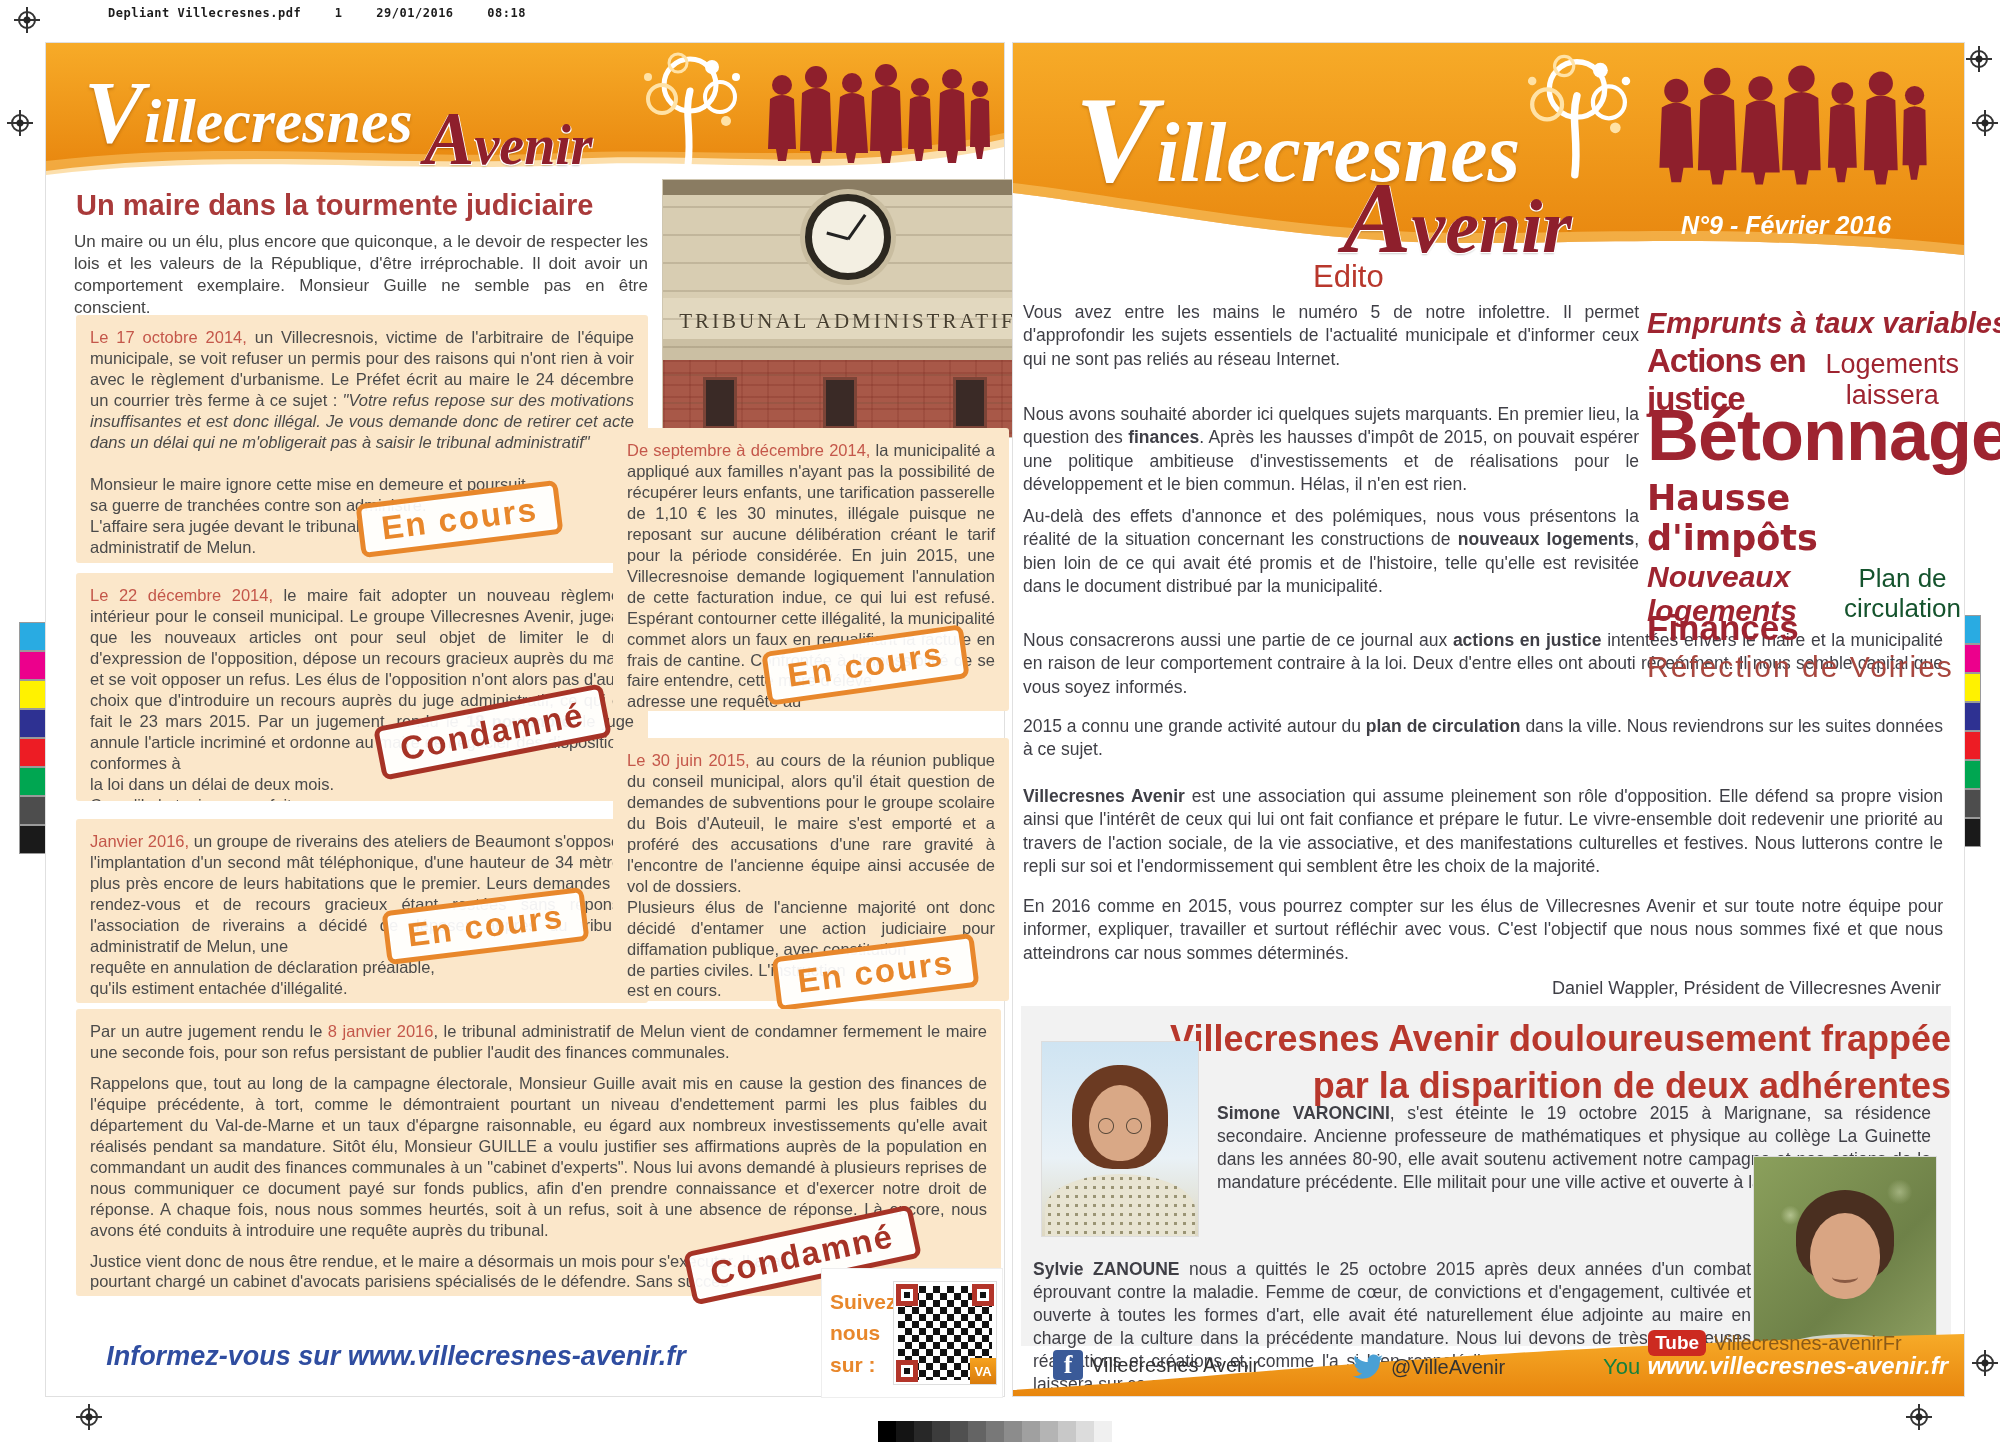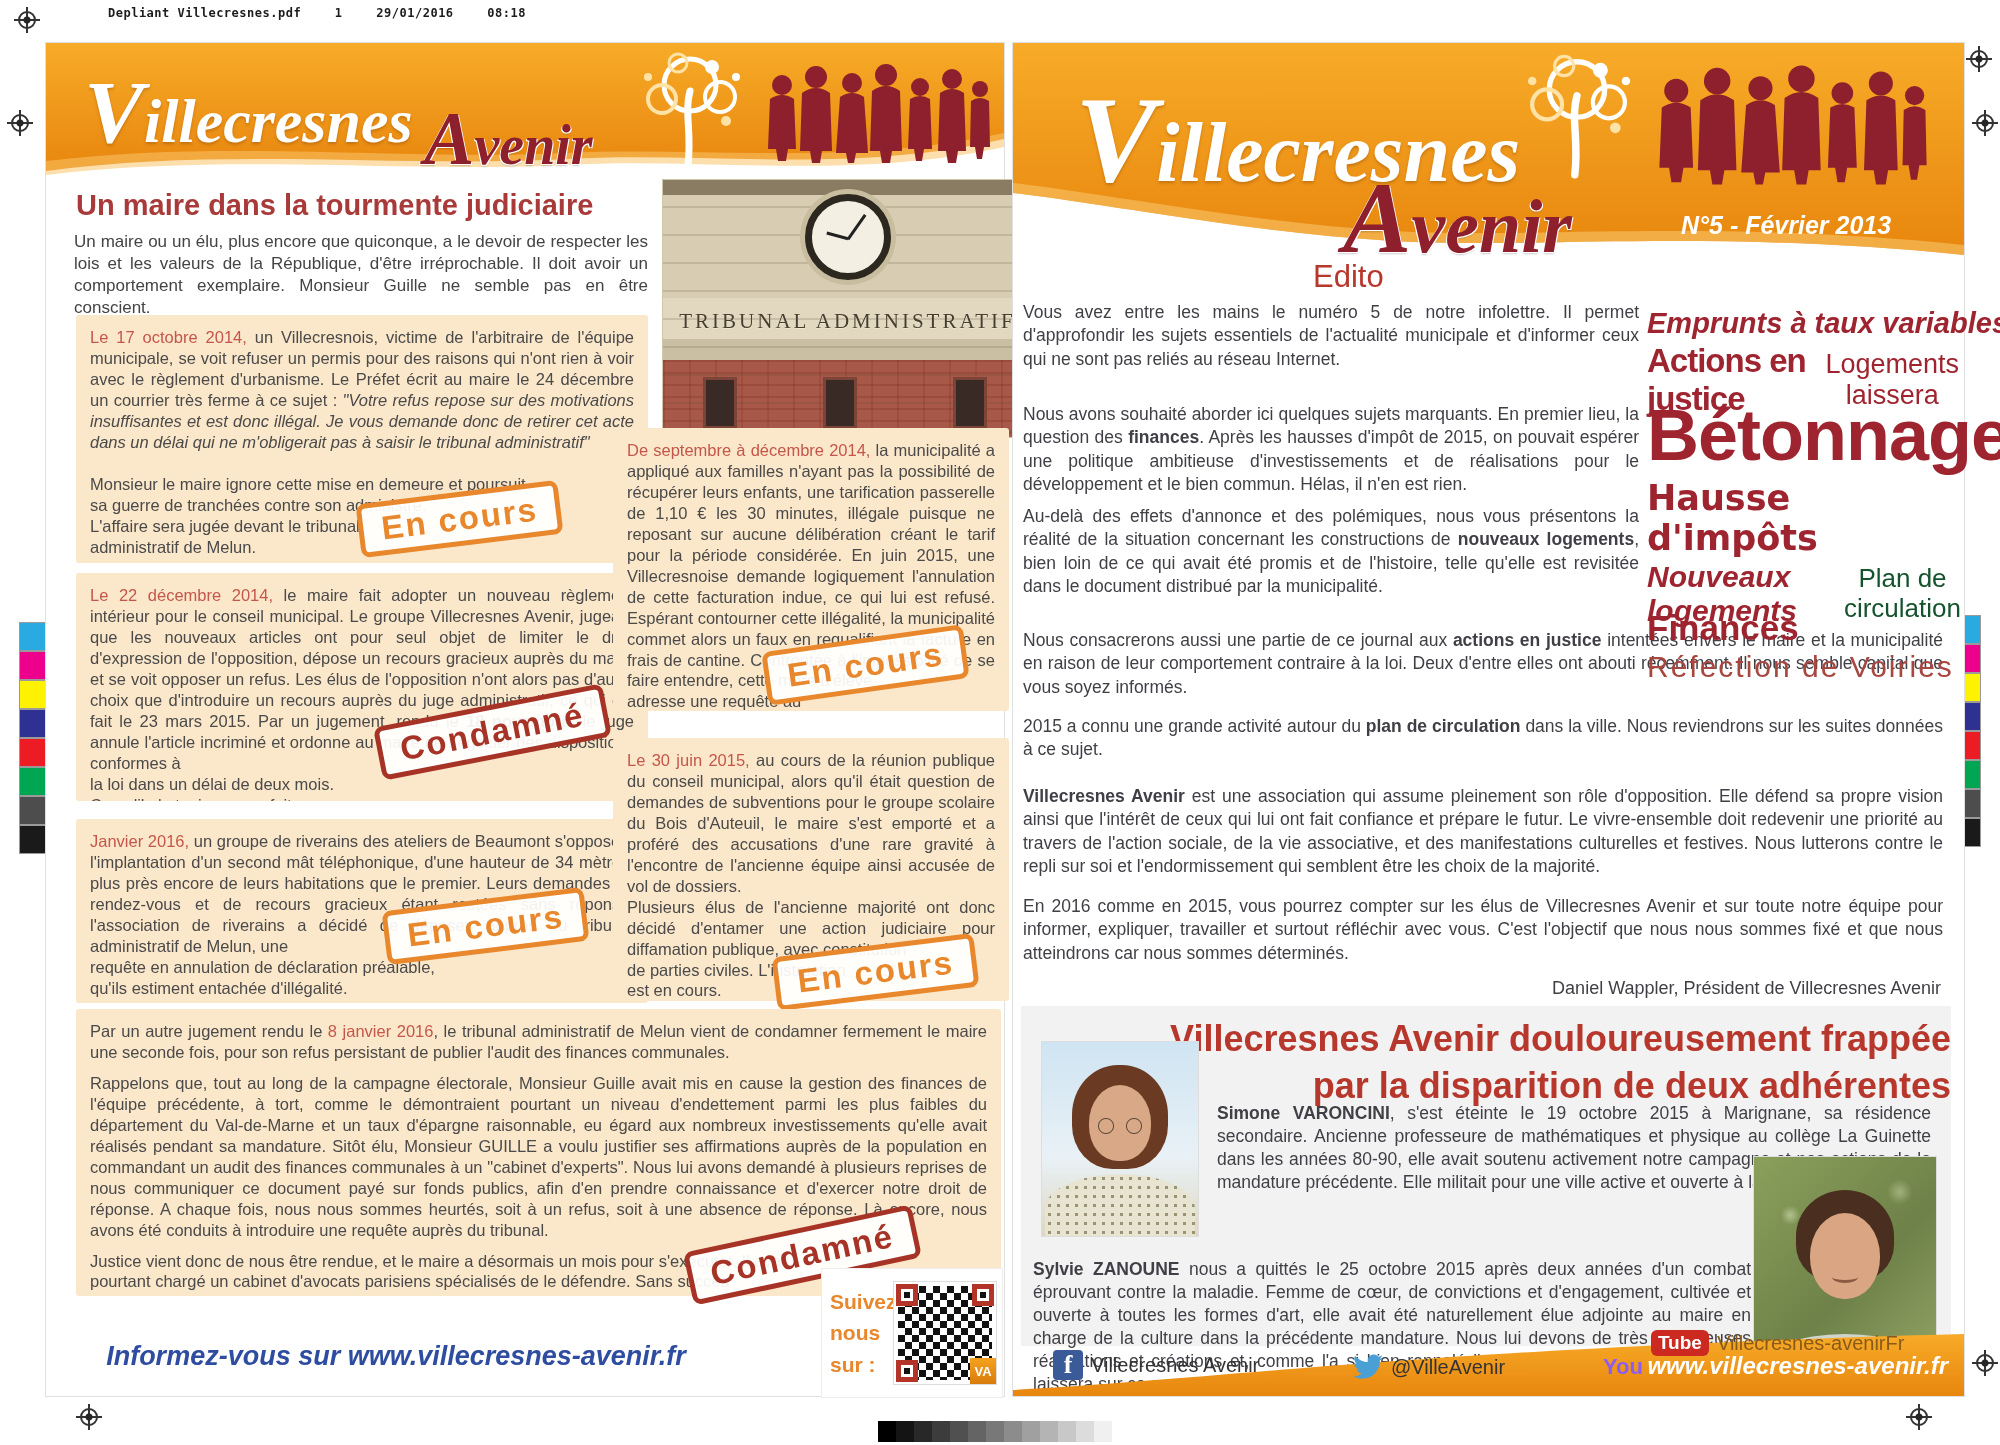--- a/index.html
+++ b/index.html
@@ -103,21 +103,21 @@
   .p-sylvie::before { content:''; position:absolute; inset:0; background:radial-gradient(circle 14px at 20% 25%, rgba(230,240,200,.5), #0000 70%), radial-gradient(circle 18px at 80% 15%, rgba(230,240,200,.4), #0000 70%); }
   .p-sylvie .hair { position:absolute; left:50%; top:14%; transform:translateX(-50%); width:98px; height:92px; border-radius:50% 50% 40% 40%; background:#4a2f20; }
   .p-sylvie .face { position:absolute; left:50%; top:24%; transform:translateX(-50%); width:70px; height:86px; border-radius:50% 50% 48% 48%; background:#d9a583; }
   .p-sylvie .smile { position:absolute; left:50%; top:49%; transform:translateX(-50%); width:26px; height:12px; border-bottom:3px solid #8a5a43; border-radius:0 0 50% 50%; }
   .p-sylvie .top { position:absolute; left:50%; bottom:-10px; transform:translateX(-50%); width:170px; height:66px; border-radius:50% 50% 0 0; background:#cfd4cd; }
 
   
   .footer-svg { position:absolute; left:0; bottom:0; }
   .fgroup { position:absolute; display:flex; align-items:center; gap:8px; font-size:20px; color:#333; }
   .fb-icon { width:30px; height:30px; background:#3a5a98; border-radius:4px; color:#fff; font-weight:bold; font-family:"Liberation Serif",serif; font-size:26px; text-align:center; line-height:30px; }
-  .yt-you { font-weight:bold; color:#8b5cf6; font-size:22px;margin-top:48px; }
+  .yt-you { font-weight:normal; color:#15803d; font-size:22px;margin-top:48px; }
   .yt-tube { background:#cc2a20; color:#fff; font-weight:bold; font-size:19px; padding:2px 7px; border-radius:6px; }
   .website-footer { position:absolute; right:16px; bottom:16px; color:#fff; font-weight:bold; font-style:italic; font-size:24px; }
   .yt-handle { color:#8a5a18; }
 </style>
 </head>
 <body>
 
 <div class="sheet">
 
   <div class="file-header">
@@ -316,21 +316,21 @@
         <circle cx="122" cy="18" r="11"></circle>
           <path d="M108,34 Q122,24 136,34 L138,94 L128,94 L126,106 L118,106 L116,94 L106,94 Z"></path>
         <circle cx="156" cy="30" r="9"></circle>
           <path d="M146,42 Q156,36 166,42 L168,92 L160,92 L158,104 L152,104 L150,92 L144,92 Z"></path>
         <circle cx="188" cy="22" r="10"></circle>
           <path d="M176,36 Q188,28 200,36 L202,94 L194,94 L192,106 L184,106 L182,94 L174,94 Z"></path>
         <circle cx="216" cy="32" r="8"></circle>
           <path d="M207,44 Q216,38 225,44 L226,90 L220,90 L218,102 L213,102 L211,90 L206,90 Z"></path>
       </g>
     </svg>
-    <div class="issue" style="left:668px;top:168px;">N°5 - Février 2013</div>
+    <div class="issue" style="left:668px;top:168px;">N°9 - Février 2016</div>
 
     <div class="edito-h">Edito</div>
 
     <p class="edito-p" style="left:10px;top:258px;width:616px;">Vous avez entre les mains le numéro 5 de notre infolettre. Il permet d'approfondir les sujets essentiels de l'actualité municipale et d'informer ceux qui ne sont pas reliés au réseau Internet.</p>
     <p class="edito-p" style="left:10px;top:360px;width:616px;"><span>Nous avons souhaité aborder ici quelques sujets marquants. En premier lieu, la question des </span><b>finances</b><span>. Après les hausses d'impôt de 2015, on pouvait espérer une politique ambitieuse d'investissements et de réalisations pour le développement et le bien commun. Hélas, il n'en est rien.</span></p>
     <p class="edito-p" style="left:10px;top:586px;width:920px;"><span>Nous consacrerons aussi une partie de ce journal aux </span><b>actions en justice</b><span> intentées envers le maire et la municipalité en raison de leur comportement contraire à la loi. Deux d'entre elles ont abouti récemment. Il nous semble capital que vous soyez informés.</span></p>
     <p class="edito-p" style="left:10px;top:462px;width:616px;"><span>Au-delà des effets d'annonce et des polémiques, nous vous présentons la réalité de la situation concernant les constructions de </span><b>nouveaux logements</b><span>, bien loin de ce qui avait été promis et de l'histoire, telle qu'elle est revisitée dans le document distribué par la municipalité.</span></p>
     <p class="edito-p" style="left:10px;top:672px;width:920px;"><span>2015 a connu une grande activité autour du </span><b>plan de circulation</b><span> dans la ville. Nous reviendrons sur les suites données à ce sujet.</span></p>
     <p class="edito-p" style="left:10px;top:742px;width:920px;"><b>Villecresnes Avenir</b><span> est une association qui assume pleinement son rôle d'opposition. Elle défend sa propre vision ainsi que l'intérêt de ceux qui lui ont fait confiance et prépare le futur. Le vivre-ensemble doit redevenir une priorité au travers de l'action sociale, de la vie associative, et des manifestations culturelles et festives. Nous lutterons contre le repli sur soi et l'endormissement qui semblent être les choix de la majorité.</span></p>
     <p class="edito-p" style="left:10px;top:852px;width:920px;">En 2016 comme en 2015, vous pourrez compter sur les élus de Villecresnes Avenir et sur toute notre équipe pour informer, expliquer, travailler et surtout réfléchir avec vous. C'est l'objectif que nous nous sommes fixé et que nous atteindrons car nous sommes déterminés.</p>

